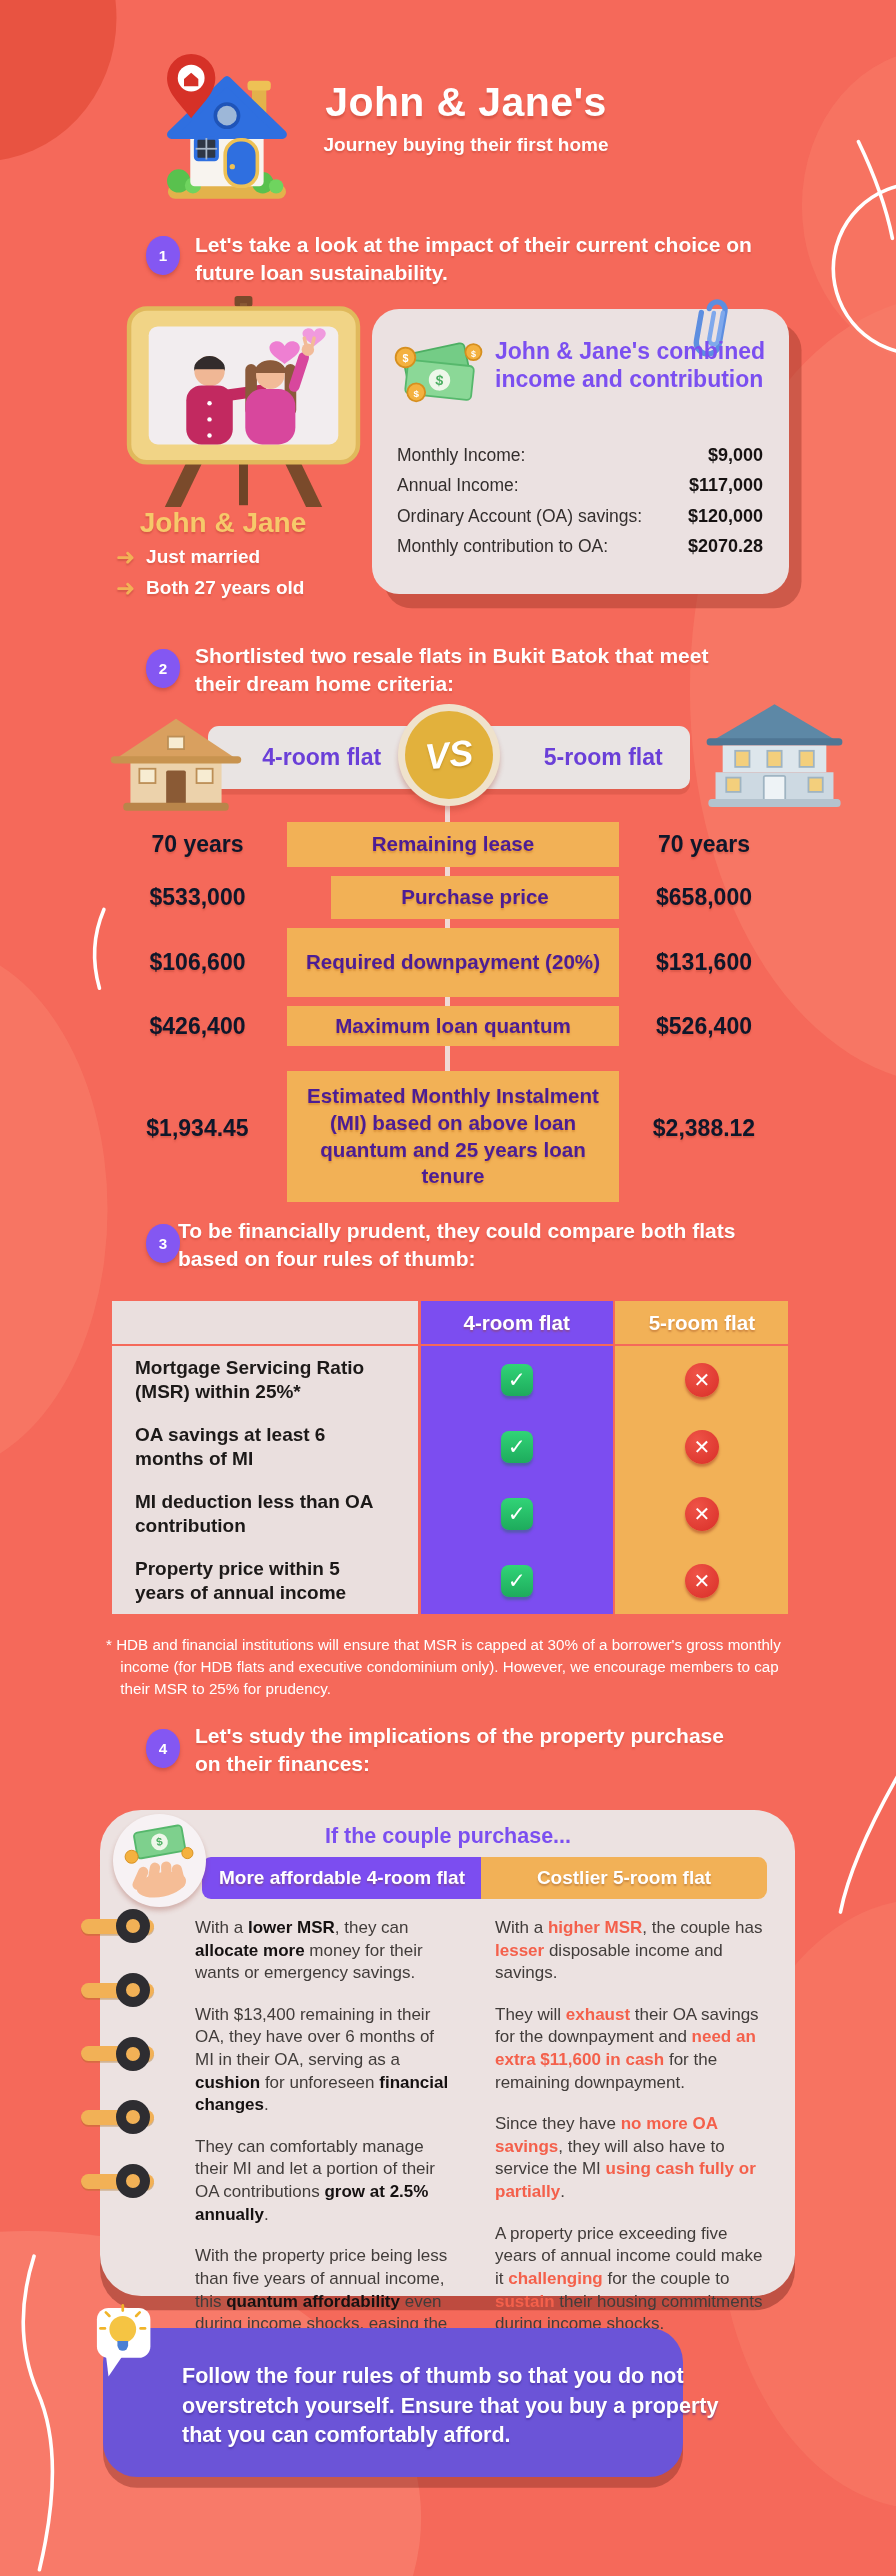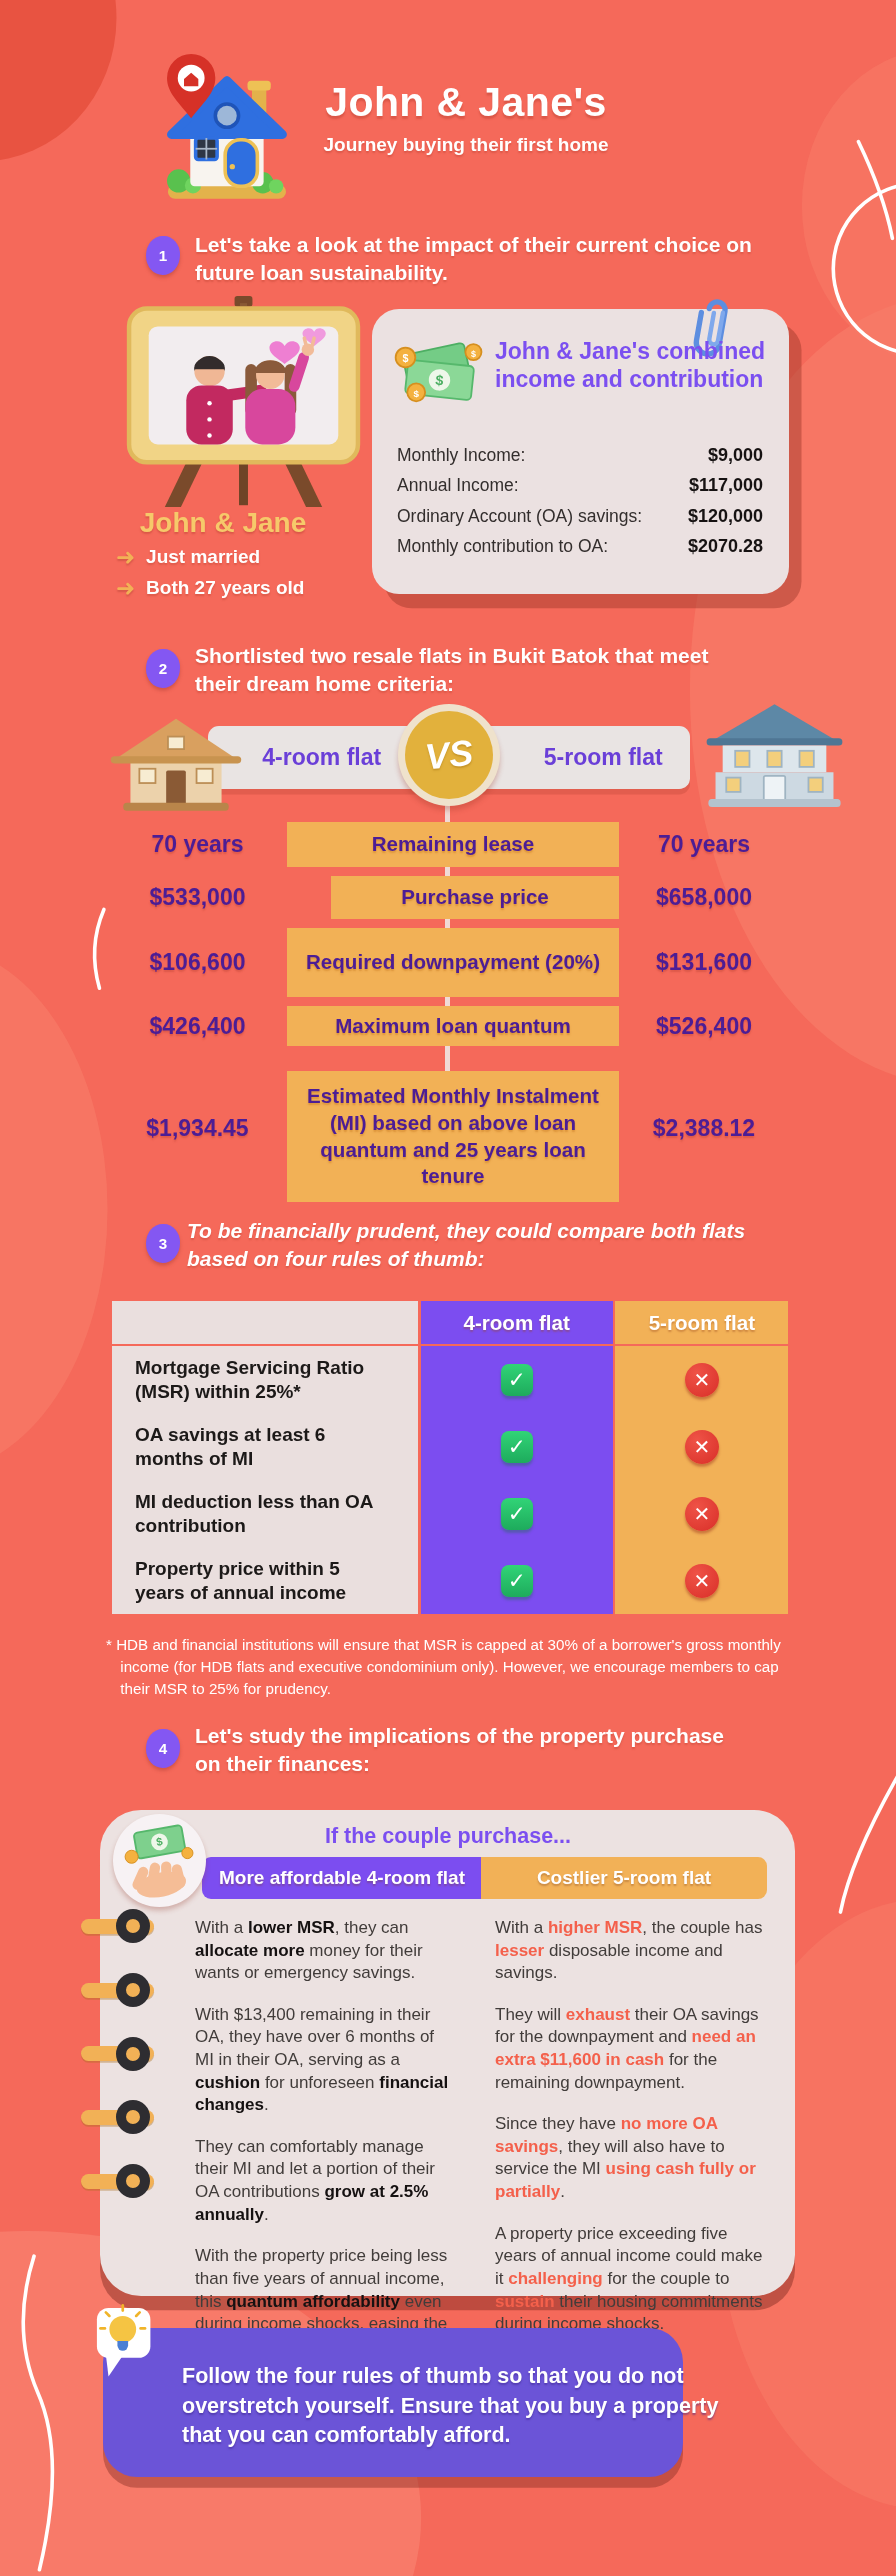--- a/index.html
+++ b/index.html
@@ -16,21 +16,21 @@
               text-shadow:0 1.8px 1.8px rgba(180,60,45,.4);}
 
   
   .num-circle{width:34px;height:39px;border-radius:50% 48% 52% 50%;background:#8457f2;color:#fff;
               display:flex;align-items:center;justify-content:center;font-size:15.2px;font-weight:800;
               box-shadow:0 2.7px 3.6px rgba(150,50,40,.35);}
   .sec-heading{color:#fff;font-size:21px;font-weight:800;line-height:1.34;
                text-shadow:0 1.8px 1.8px rgba(185,65,48,.4);}
   .c1{left:146px;top:236px;} .h1{left:195px;top:231px;width:587px;}
   .c2{left:146px;top:649px;} .h2{left:195px;top:642px;width:560px;}
-  .c3{left:146px;top:1224px;} .h3{left:187px;top:1217px;width:569px;font-style:italic;}
+  .c3{left:146px;top:1224px;} .h3{left:178px;top:1217px;width:569px;}
   .c4{left:146px;top:1729px;} .h4{left:195px;top:1722px;width:556px;}
 
   
   .easel{left:109px;top:296px;width:269px;height:211px;}
   .couple-name{left:109px;top:507px;width:228px;text-align:center;color:#f6c96a;font-size:28px;font-weight:800;
                text-shadow:0 1.8px 1.8px rgba(180,60,45,.4);}
   .facts{left:116px;top:541px;width:269px;}
   .fact{display:flex;align-items:center;height:31px;color:#fff;font-size:19px;font-weight:800;
         text-shadow:0 1.8px 1.8px rgba(185,65,48,.4);}
   .fact .arrow{color:#f2b156;font-size:23px;margin-right:10.8px;font-family:"DejaVu Sans",sans-serif;
@@ -61,21 +61,21 @@
            display:flex;align-items:center;justify-content:center;}
   .vs-text{color:#fff;font-size:36px;font-weight:800;font-style:italic;transform:rotate(-6deg);
            text-shadow:0 1.8px 1.8px rgba(170,120,20,.5);}
   .house-l{left:109px;top:713px;width:134px;height:99px;}
   .house-r{left:699px;top:699px;width:151px;height:109px;}
   .connector{left:445px;top:803px;width:5.4px;height:385px;background:#efe7e2;opacity:.9;z-index:1;}
 
   
   .cmp-rows{left:108px;top:822px;width:681px;}
   .cmp-row{display:grid;grid-template-columns:179px 332px 170px;margin-bottom:9px;align-items:center;}
-  .cmp-val{text-align:center;color:#4c1d95;font-size:23px;font-weight:800;text-shadow:0 1.8px 1.8px rgba(185,65,48,.4);}
+  .cmp-val{text-align:center;color:#0f172a;font-size:23px;font-weight:800;text-shadow:0 1.8px 1.8px rgba(185,65,48,.4);}
   .cmp-box{background:#f2b156;display:flex;align-items:center;justify-content:center;text-align:center;
            color:#4c1d95;font-size:20.6px;font-weight:700;line-height:1.3;padding:3.6px 18px;box-sizing:border-box;
            text-shadow:0 1.8px 1.8px rgba(200,120,30,.5);}
   .cmp-row:nth-child(1) .cmp-box{min-height:45px;}
   .cmp-row:nth-child(2) .cmp-box{min-height:43px;margin-left:44px;}
   .cmp-row:nth-child(3) .cmp-box{min-height:69px;}
   .cmp-row:nth-child(4) .cmp-box{min-height:40px;}
   .cmp-row:nth-child(5) .cmp-box{min-height:131px;margin-top:16px;}
 
   

